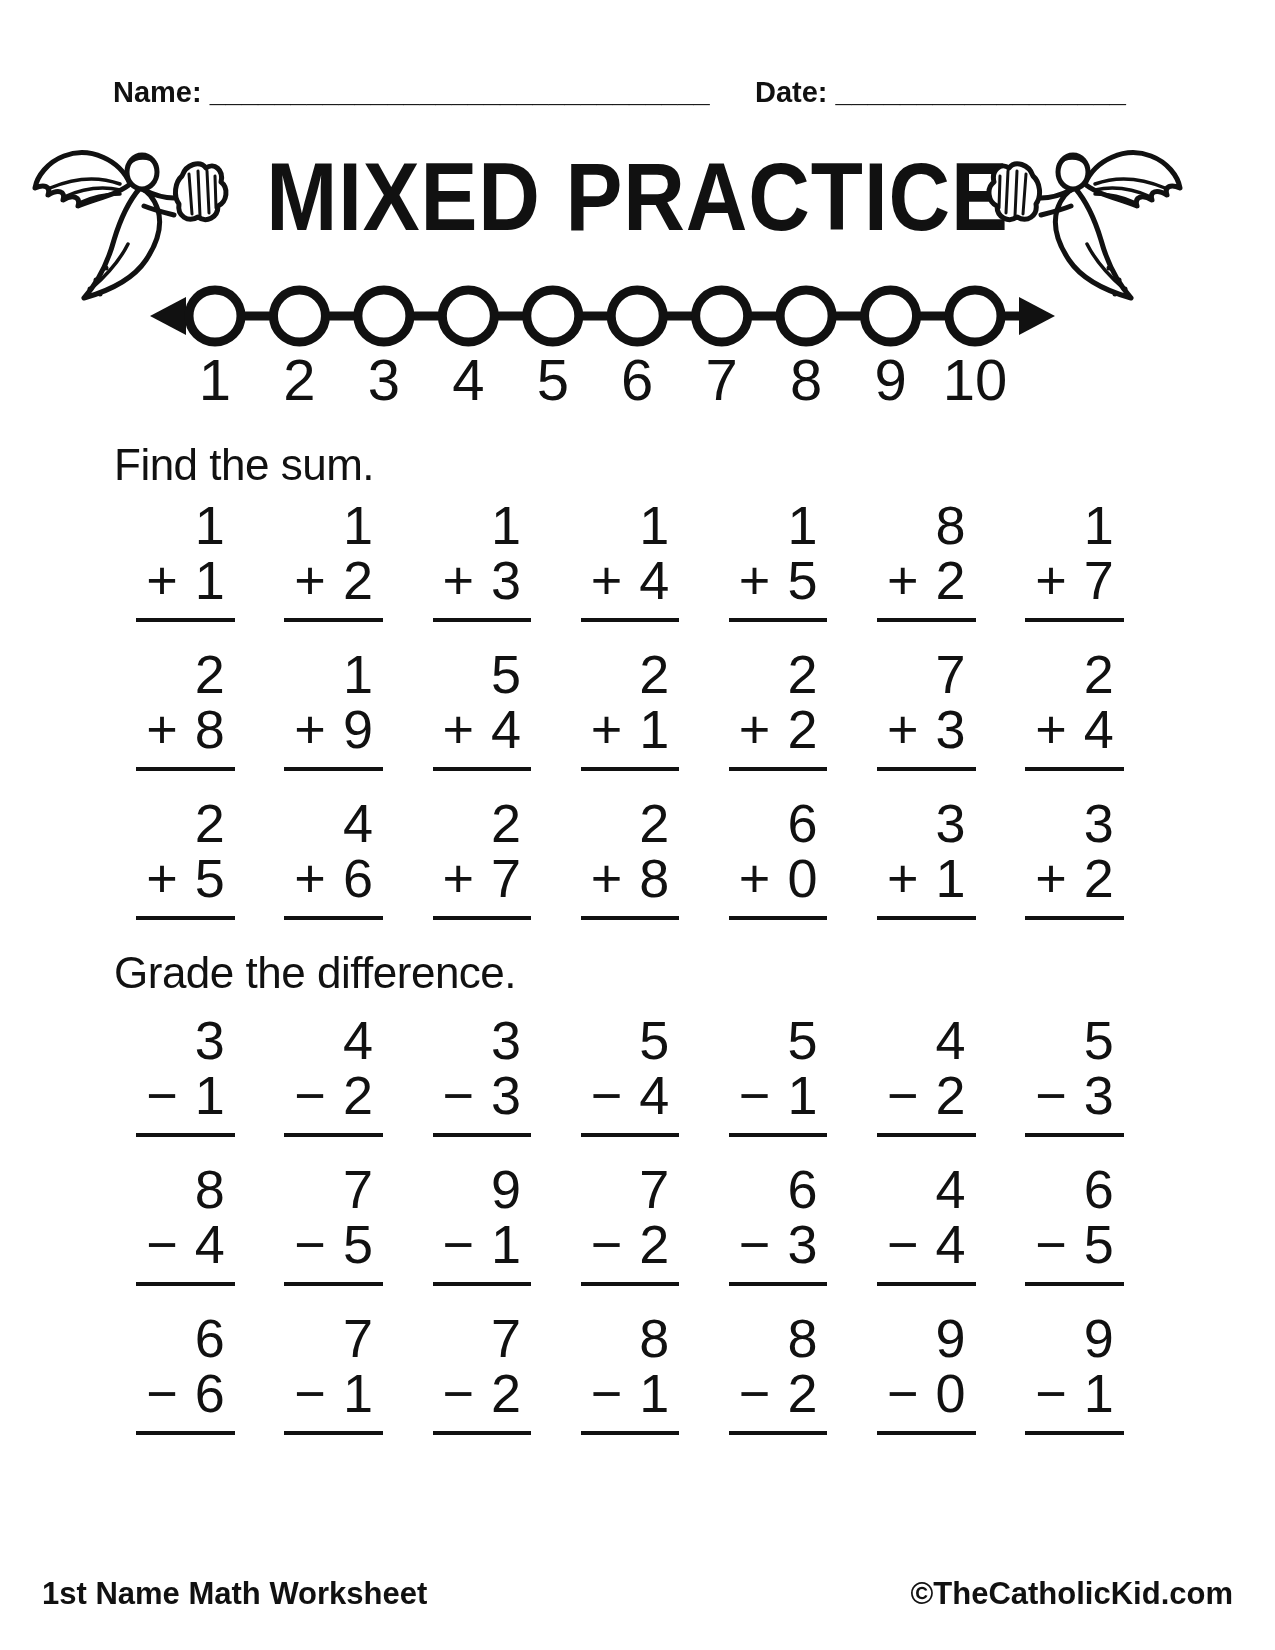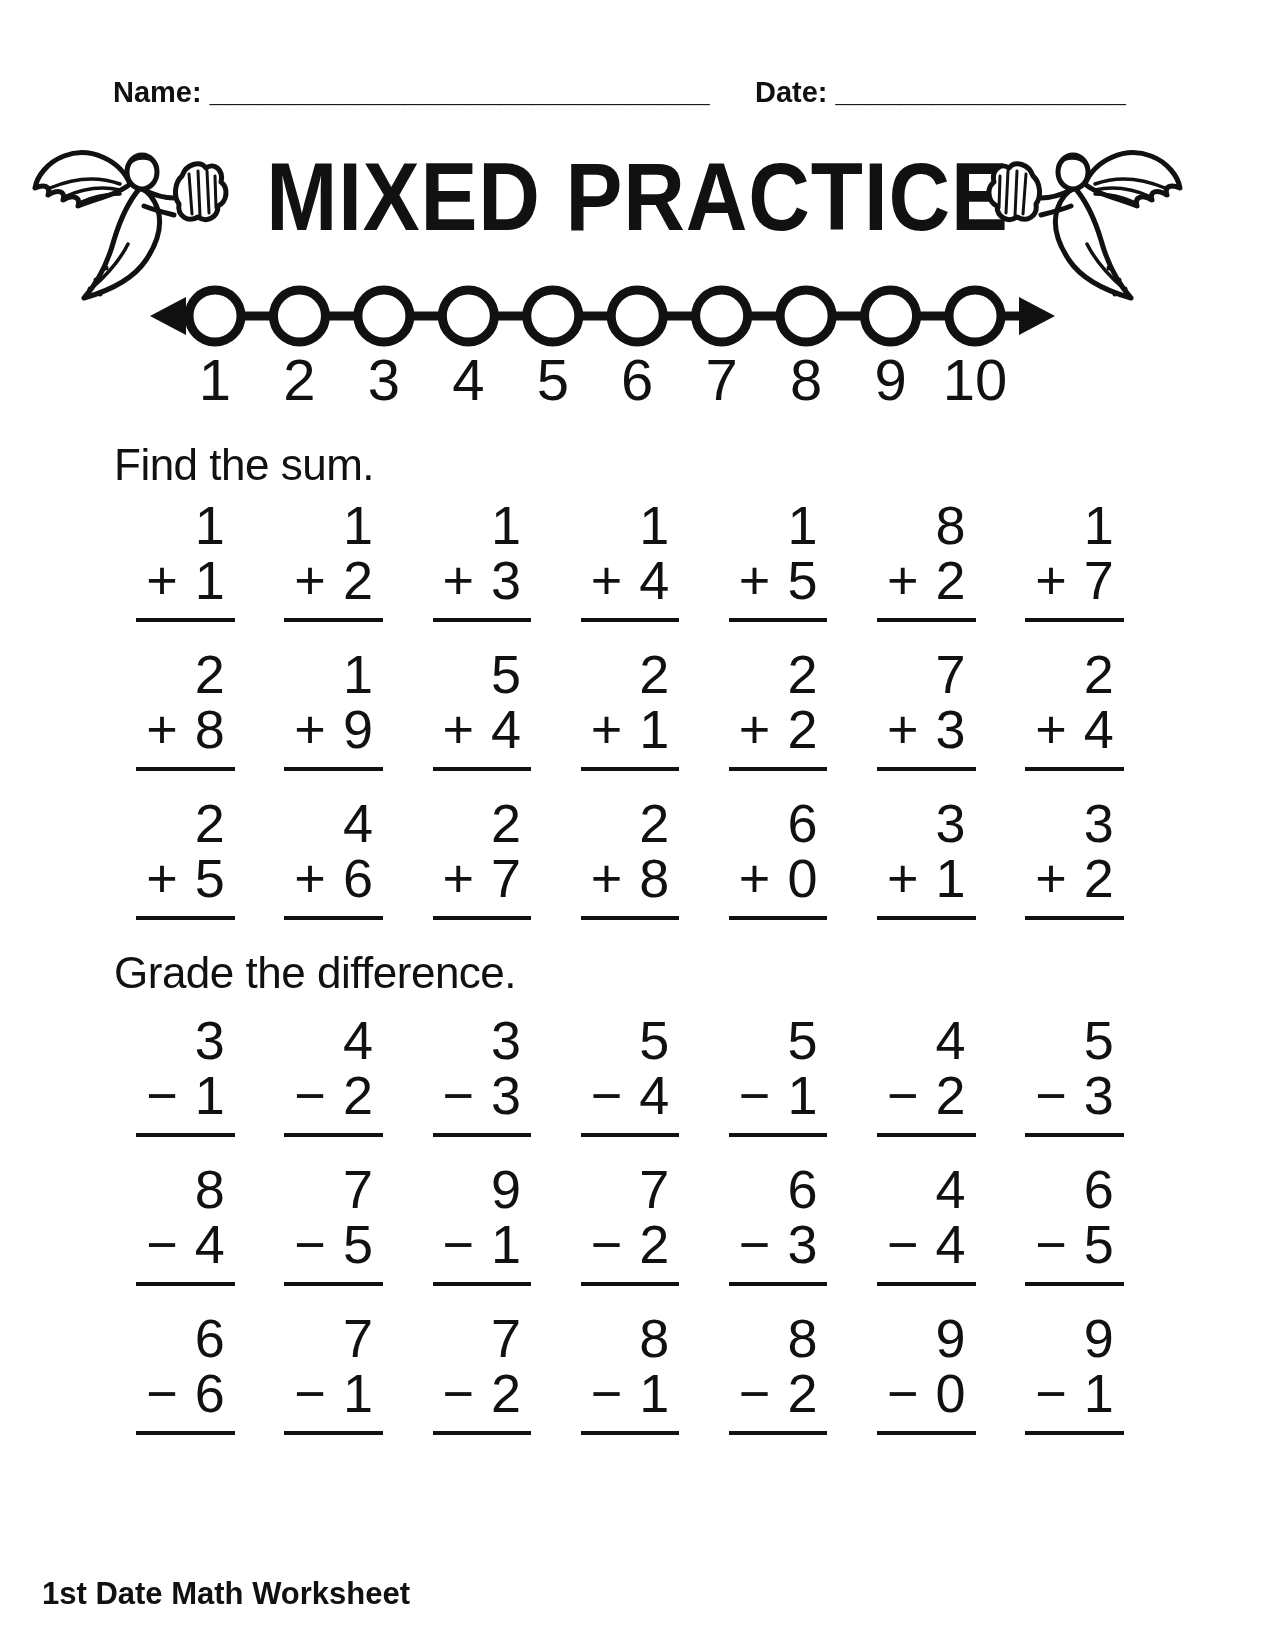--- a/index.html
+++ b/index.html
@@ -533,16 +533,17 @@
              <div class="pbot">
                <span class="pop">−</span>
               <span>1</span>
              </div>
            </div>
          </div>
       </div>
     </div>
 
   <div class="footer">
-    <span>1st Date Math Worksheet</span>
+    <span>1st Name Math Worksheet</span>
+    <span>©TheCatholicKid.com</span>
   </div>
 
 </div>
 
 </body></html>

